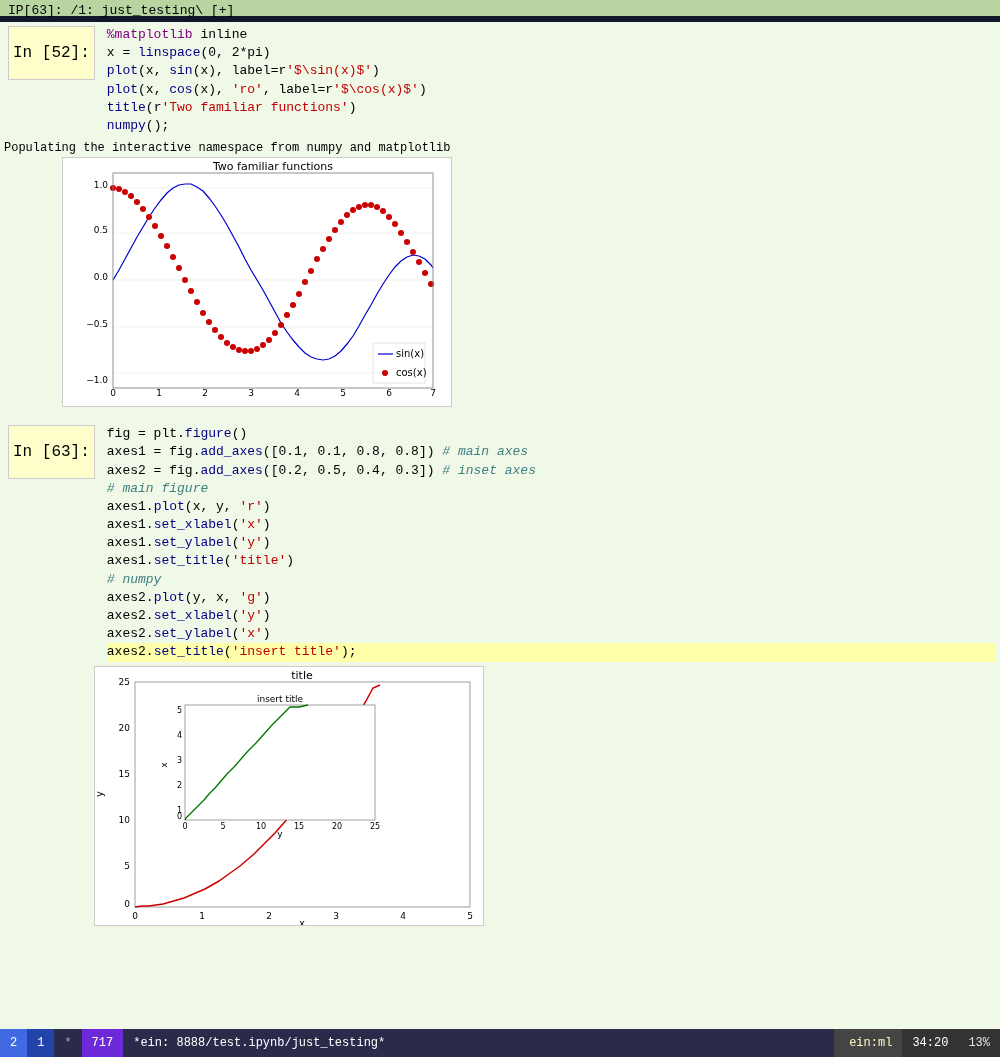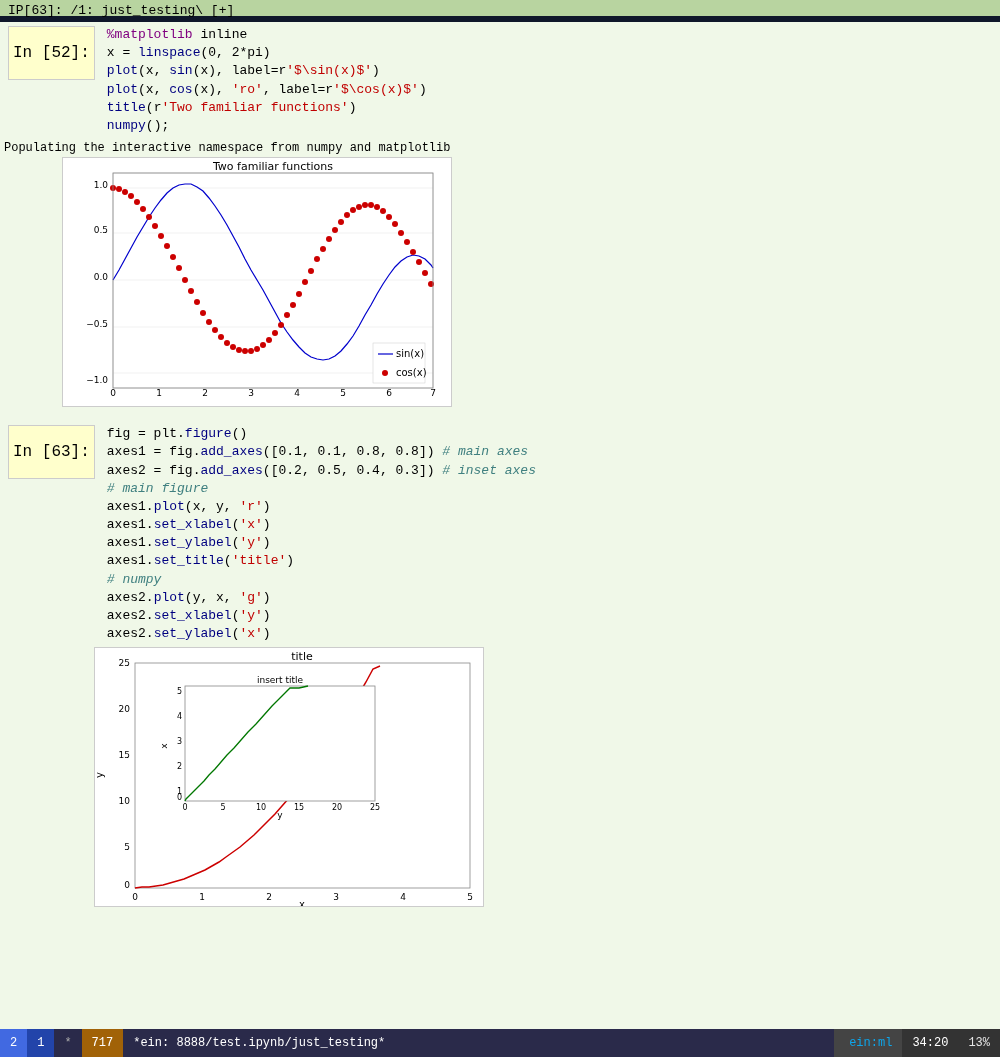--- a/index.html
+++ b/index.html
@@ -257,20 +257,21 @@
       <div class="code-line"><span class="cm"># main figure</span></div>
       <div class="code-line">axes1.<span class="fn">plot</span>(x, y, <span class="str">'r'</span>)</div>
       <div class="code-line">axes1.<span class="fn">set_xlabel</span>(<span class="str">'x'</span>)</div>
       <div class="code-line">axes1.<span class="fn">set_ylabel</span>(<span class="str">'y'</span>)</div>
       <div class="code-line">axes1.<span class="fn">set_title</span>(<span class="str">'title'</span>)</div>
       <div class="code-line"></div>
       <div class="code-line"><span class="cm"># numpy</span></div>
       <div class="code-line">axes2.<span class="fn">plot</span>(y, x, <span class="str">'g'</span>)</div>
       <div class="code-line">axes2.<span class="fn">set_xlabel</span>(<span class="str">'y'</span>)</div>
       <div class="code-line">axes2.<span class="fn">set_ylabel</span>(<span class="str">'x'</span>)</div>
+      <div class="code-line" style="background:#ffffaa;">axes2.<span class="fn">set_title</span>(<span class="str">'insert title'</span>);</div>
     </div>
   </div>
 
   <div style="padding-left: 94px; padding-bottom: 10px;">
     <svg width="390" height="260" style="background:white; border:1px solid #ccc;">
 
       <rect x="40" y="15" width="335" height="225" fill="white" stroke="#888" stroke-width="0.8"></rect>
 
       <text x="207" y="12" text-anchor="middle" font-size="11" font-family="DejaVu Sans, Arial, sans-serif">title</text>
 
@@ -335,27 +336,27 @@
 <div id="status-bar">
   <div class="status-segment status-blue">
     <span>2</span>
   </div>
   <div class="status-segment status-darkblue">
     <span>1</span>
   </div>
   <div class="status-segment" style="background:#2a2a4a; color:#aaa;">
     <span>*</span>
   </div>
-  <div class="status-segment" style="background:#a16207; color:#fff;">
+  <div class="status-segment" style="background:#6d28d9; color:#fff;">
     <span>717</span>
   </div>
   <div class="status-segment" style="background:#2a2a4a; color:#fff; flex:1;">
     <span>*ein: 8888/test.ipynb/just_testing*</span>
   </div>
-  <div class="status-segment" style="background:#444; color:#0ea5e9;padding-left:15px;">
+  <div class="status-segment" style="background:#444; color:#fef9c3;padding-left:15px;">
     <span>ein:ml</span>
   </div>
   <div class="status-segment" style="background:#333; color:#fff;">
     <span>34:20</span>
   </div>
   <div class="status-segment" style="background:#333; color:#e5e5e5;">
     <span>13%</span>
   </div>
 </div>
 

